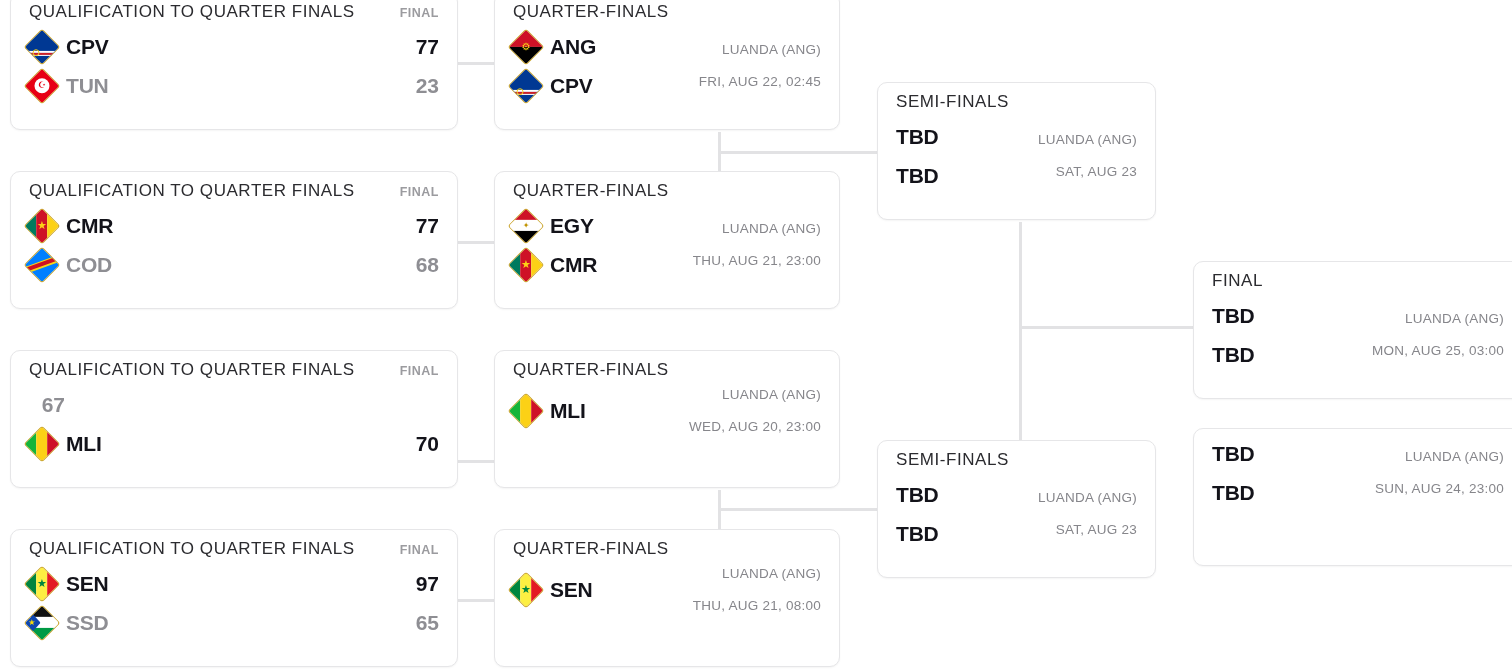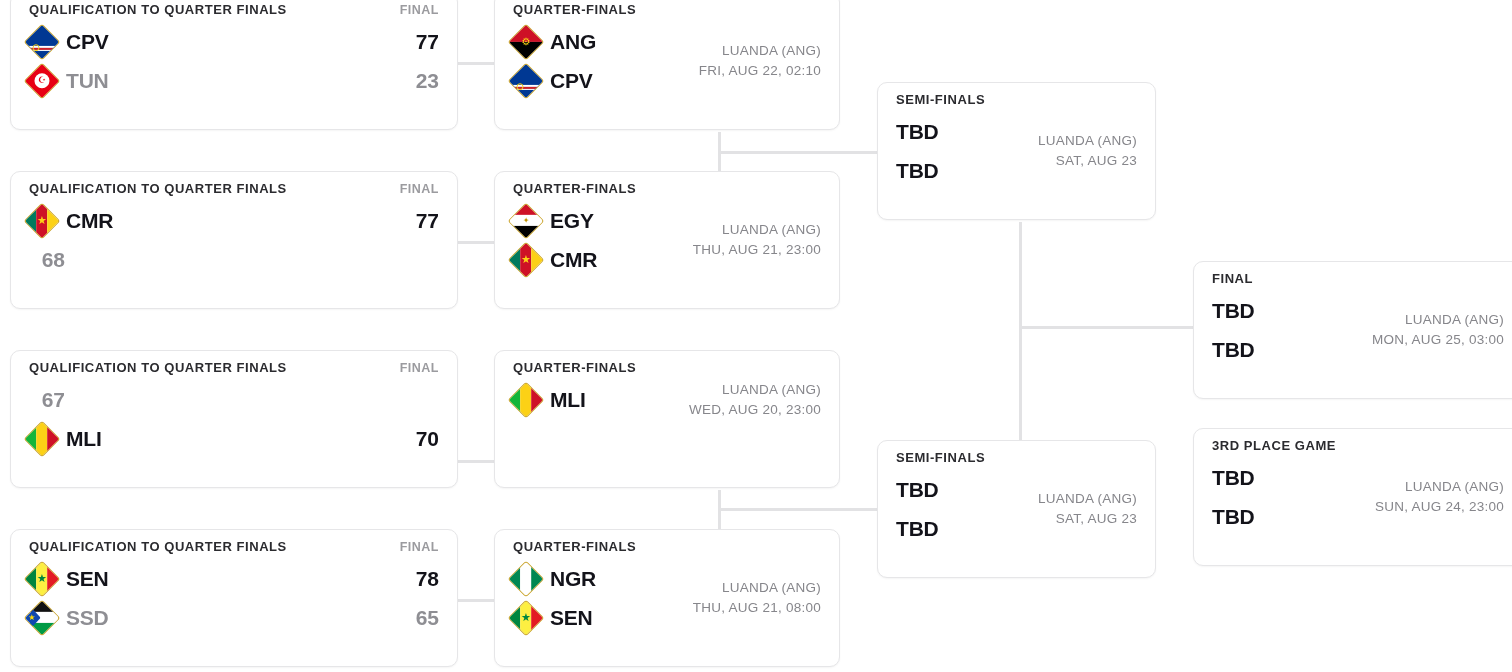--- a/index.html
+++ b/index.html
@@ -26,21 +26,21 @@
     border:1px solid #e6e6e8;
     border-radius:10px;
     box-shadow:0 1px 2px rgba(0,0,0,0.045);
     padding:0 18px;
   }
   .card-head {
     display:flex; align-items:baseline; justify-content:space-between;
     padding-top:9px;
   }
   .round-label {
-    font-size:13px; font-weight:700; letter-spacing:0.55px;
+    font-size:17px; font-weight:400; letter-spacing:0.55px;
     color:#2b2b2f; text-transform:uppercase; white-space:nowrap;
   }
   .final-label {
     font-size:12.5px; font-weight:600; letter-spacing:0.5px;
     color:#9b9b9f; text-transform:uppercase;
   }
   .rows { margin-top:5px; }
   .row { display:flex; align-items:center; height:39px; }
   .team { display:flex; align-items:center; gap:11px; flex:1; min-width:0; }
   .abbr { font-size:21px; font-weight:700; letter-spacing:-0.2px; }
@@ -49,21 +49,21 @@
   .abbr.tbd { color:#13131a; }
   .score { font-size:21px; font-weight:700; min-width:36px; text-align:right; }
   .score.win { color:#13131a; }
   .score.lose { color:#8e8e93; }
 
   .meta {
     text-align:right; line-height:1.45;
     font-size:13.5px; color:#86868b; letter-spacing:0.25px;
     white-space:nowrap; padding-left:10px;
   }
-  .meta-wrap { display:flex; flex-direction:column; justify-content:center; }
+  .meta-wrap { display:flex; flex-direction:column; justify-content:center;gap:12px; }
 
   
   .rows.with-meta { display:flex; align-items:center; }
   .rows.with-meta .teams-col { flex:1; }
 
   
   .arrow {
     position:absolute;
     width:0; height:0;
     border-top:8px solid transparent;
@@ -182,20 +182,29 @@
                   <span style="background:#fcd116;"></span>
                 </span>
                 <span class="ctr" style="color:#fcd116;">★</span>
               </span>
             </span>
           <span class="abbr win">CMR</span>
         </div>
         <span class="score win">77</span>
       </div>
       <div class="row">
+        <div class="team">
+          <span class="flag">
+              <span class="inner" style="background:#007fff;">
+                <span class="diag" style="background:#f7d518;"></span>
+                <span class="diag" style="background:#ce1021;height:12%;top:43%;"></span>
+              </span>
+            </span>
+          <span class="abbr lose">COD</span>
+        </div>
         <span class="score lose">68</span>
       </div>
     </div>
   </div>
 
   <div class="card" style="left:10px; top:350px; width:448px; height:138px;">
     <div class="card-head">
       <span class="round-label">QUALIFICATION TO QUARTER FINALS</span>
       <span class="final-label">FINAL</span>
     </div>
@@ -234,21 +243,21 @@
                 <span class="v3">
                   <span style="background:#00853f;"></span>
                   <span style="background:#fdef42;"></span>
                   <span style="background:#e31b23;"></span>
                 </span>
                 <span class="ctr" style="color:#00853f;">★</span>
               </span>
             </span>
           <span class="abbr win">SEN</span>
         </div>
-        <span class="score win">78</span>
+        <span class="score win">97</span>
       </div>
       <div class="row">
         <div class="team">
           <span class="flag">
               <span class="inner">
                 <span class="h3">
                   <span style="background:#111;"></span>
                   <span style="background:#fff;"></span>
                   <span style="background:#009a44;"></span>
                 </span>
@@ -292,21 +301,21 @@
                   <span style="position:absolute;left:0;top:73%;width:100%;height:5%;background:#fff;"></span>
                   <span class="dot" style="width:22%;height:22%;left:32%;top:68%;border:1px solid #f7d116;"></span>
                 </span>
               </span>
             <span class="abbr tbd">CPV</span>
           </div>
         </div>
       </div>
       <div class="meta-wrap">
         <span class="meta">LUANDA (ANG)</span>
-        <span class="meta">FRI, AUG 22, 02:10</span>
+        <span class="meta">FRI, AUG 22, 02:45</span>
       </div>
     </div>
   </div>
 
   <div class="card" style="left:494px; top:171px; width:346px; height:138px;">
     <div class="card-head">
       <span class="round-label">QUARTER-FINALS</span>
     </div>
     <div class="rows with-meta">
       <div class="teams-col">
@@ -380,34 +389,20 @@
     <div class="card-head">
       <span class="round-label">QUARTER-FINALS</span>
     </div>
     <div class="rows with-meta">
       <div class="teams-col">
         <div class="row">
           <div class="team">
             <span class="flag">
                 <span class="inner">
                   <span class="v3">
-                    <span style="background:#008751;"></span>
-                    <span style="background:#fff;"></span>
-                    <span style="background:#008751;"></span>
-                  </span>
-                </span>
-              </span>
-            <span class="abbr tbd">NGR</span>
-          </div>
-        </div>
-        <div class="row">
-          <div class="team">
-            <span class="flag">
-                <span class="inner">
-                  <span class="v3">
                     <span style="background:#00853f;"></span>
                     <span style="background:#fdef42;"></span>
                     <span style="background:#e31b23;"></span>
                   </span>
                   <span class="ctr" style="color:#00853f;">★</span>
                 </span>
               </span>
             <span class="abbr tbd">SEN</span>
           </div>
         </div>
@@ -473,23 +468,20 @@
         </div>
       </div>
       <div class="meta-wrap">
         <span class="meta">LUANDA (ANG)</span>
         <span class="meta">MON, AUG 25, 03:00</span>
       </div>
     </div>
   </div>
 
   <div class="card" style="left:1193px; top:428px; width:330px; height:138px;">
-    <div class="card-head">
-      <span class="round-label">3RD PLACE GAME</span>
-    </div>
     <div class="rows with-meta">
       <div class="teams-col">
         <div class="row">
           <span class="abbr tbd">TBD</span>
         </div>
         <div class="row">
           <span class="abbr tbd">TBD</span>
         </div>
       </div>
       <div class="meta-wrap">

